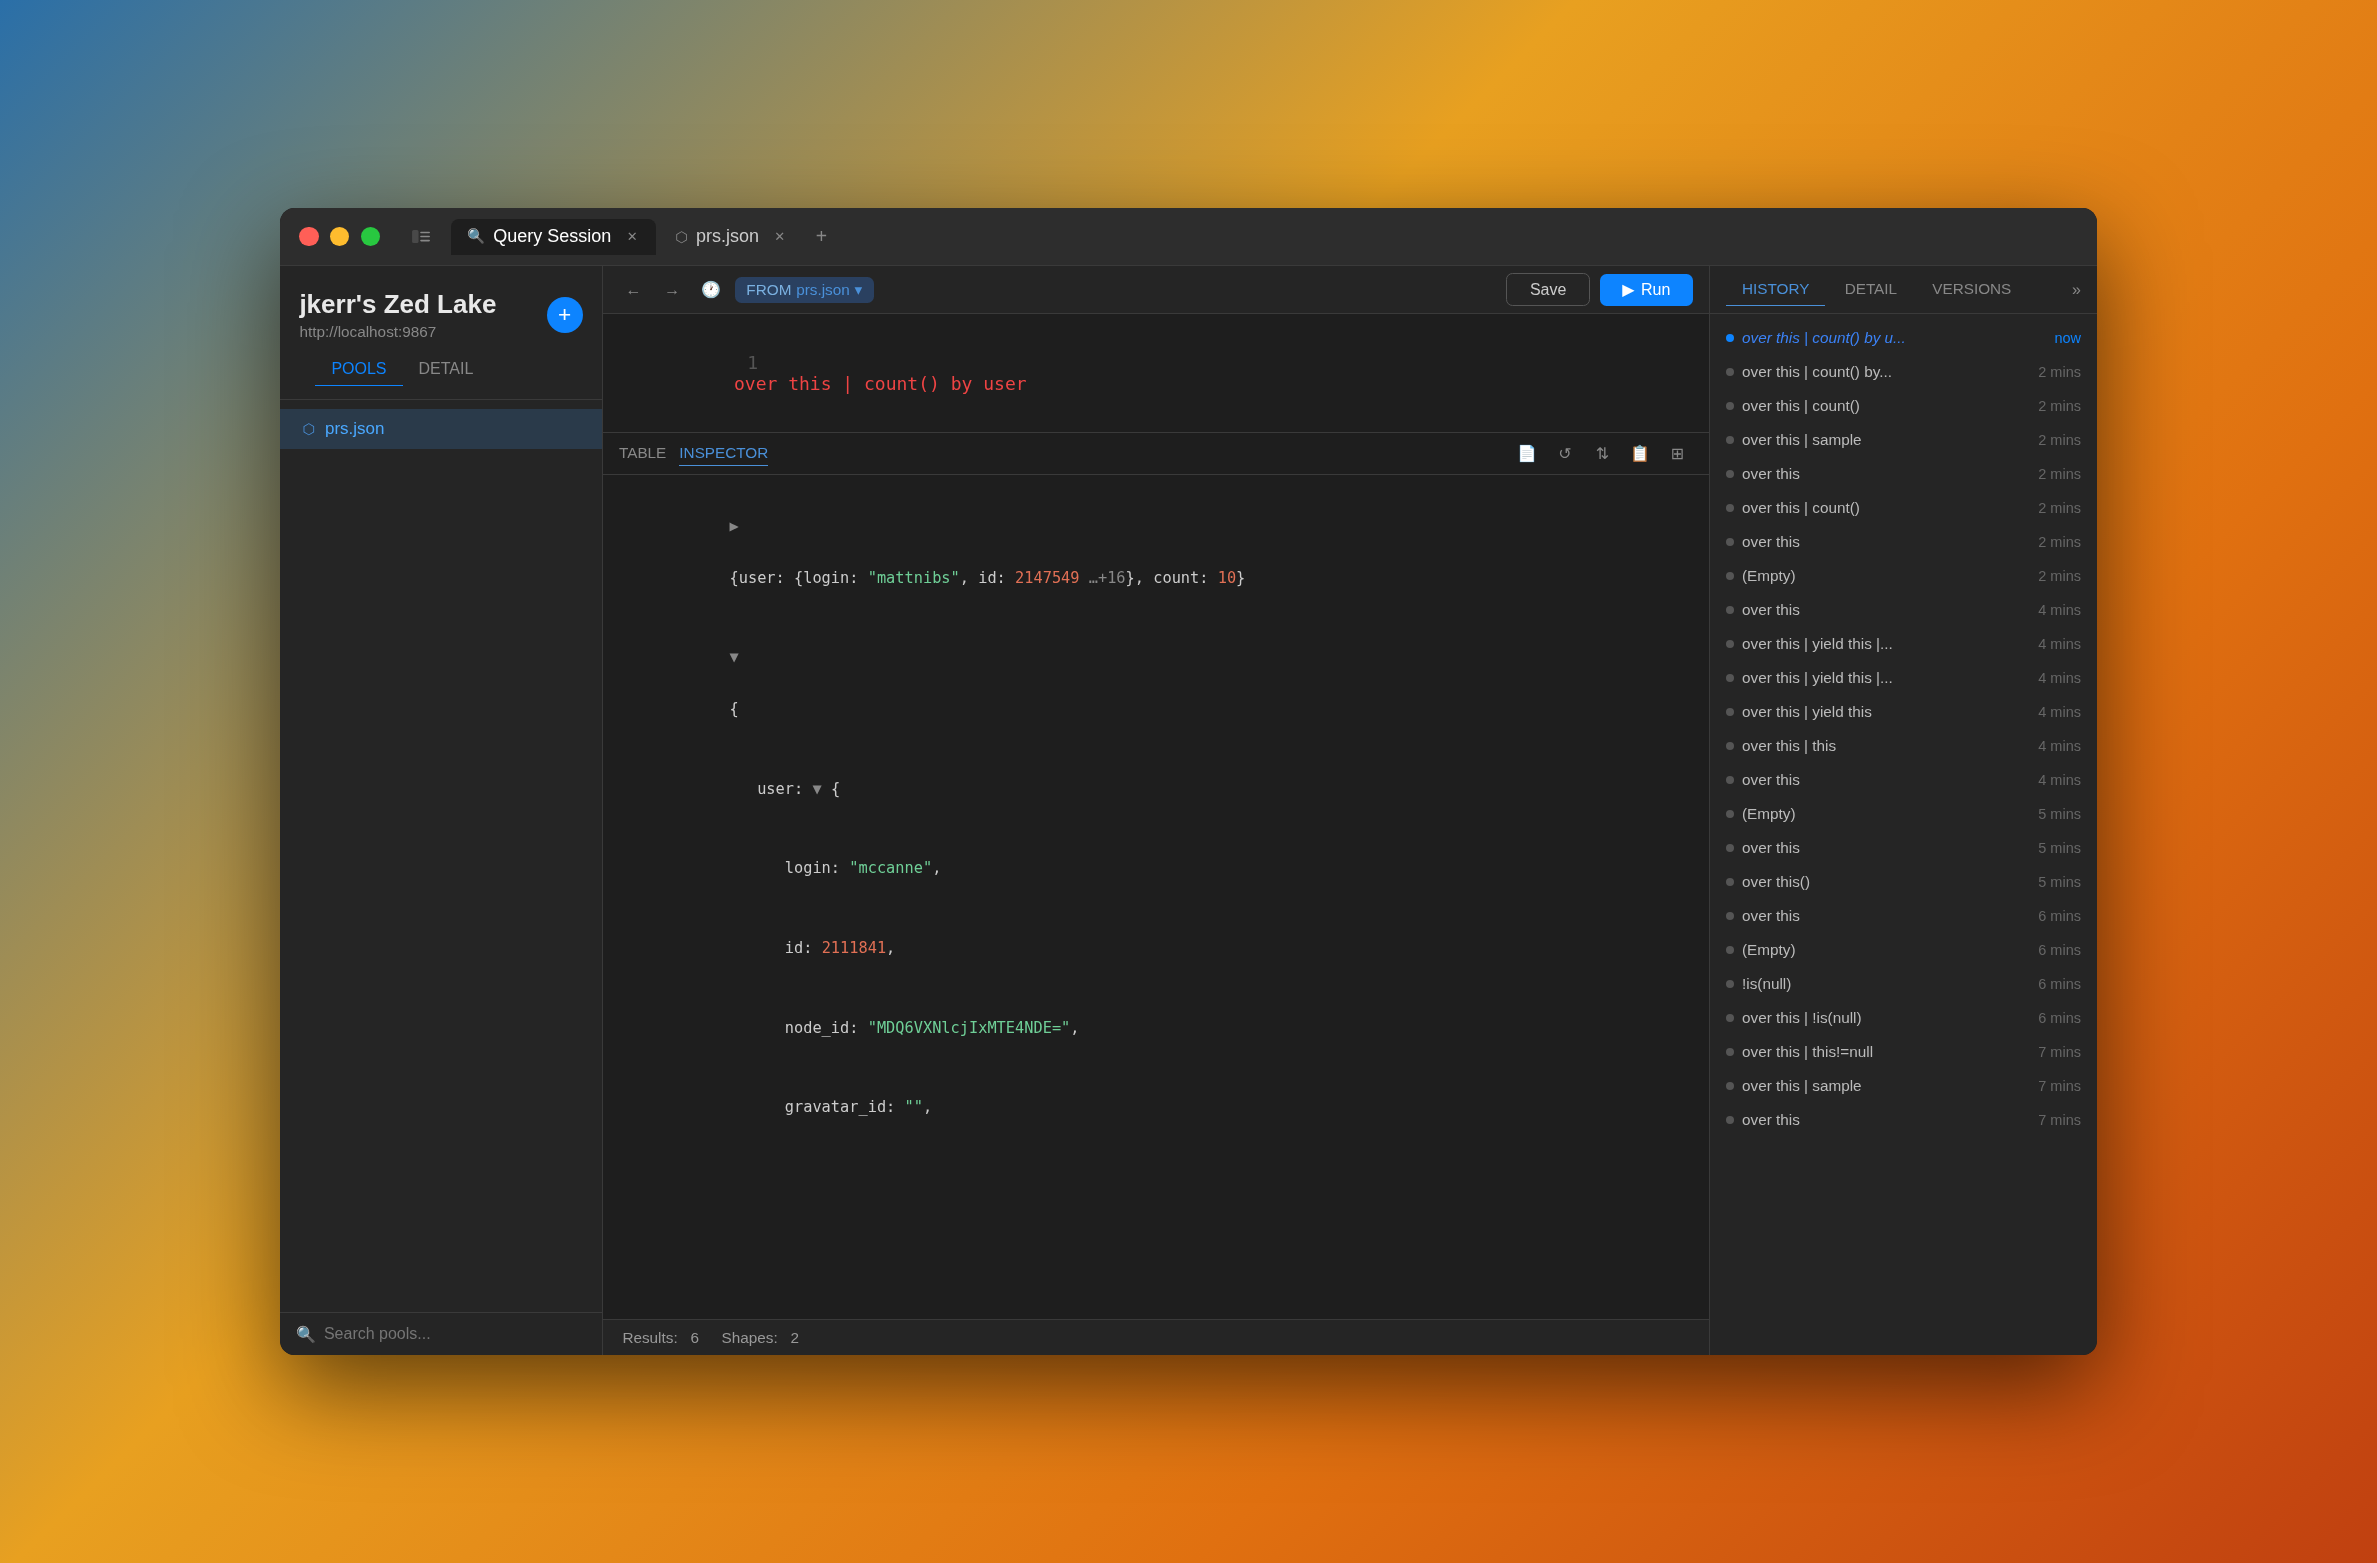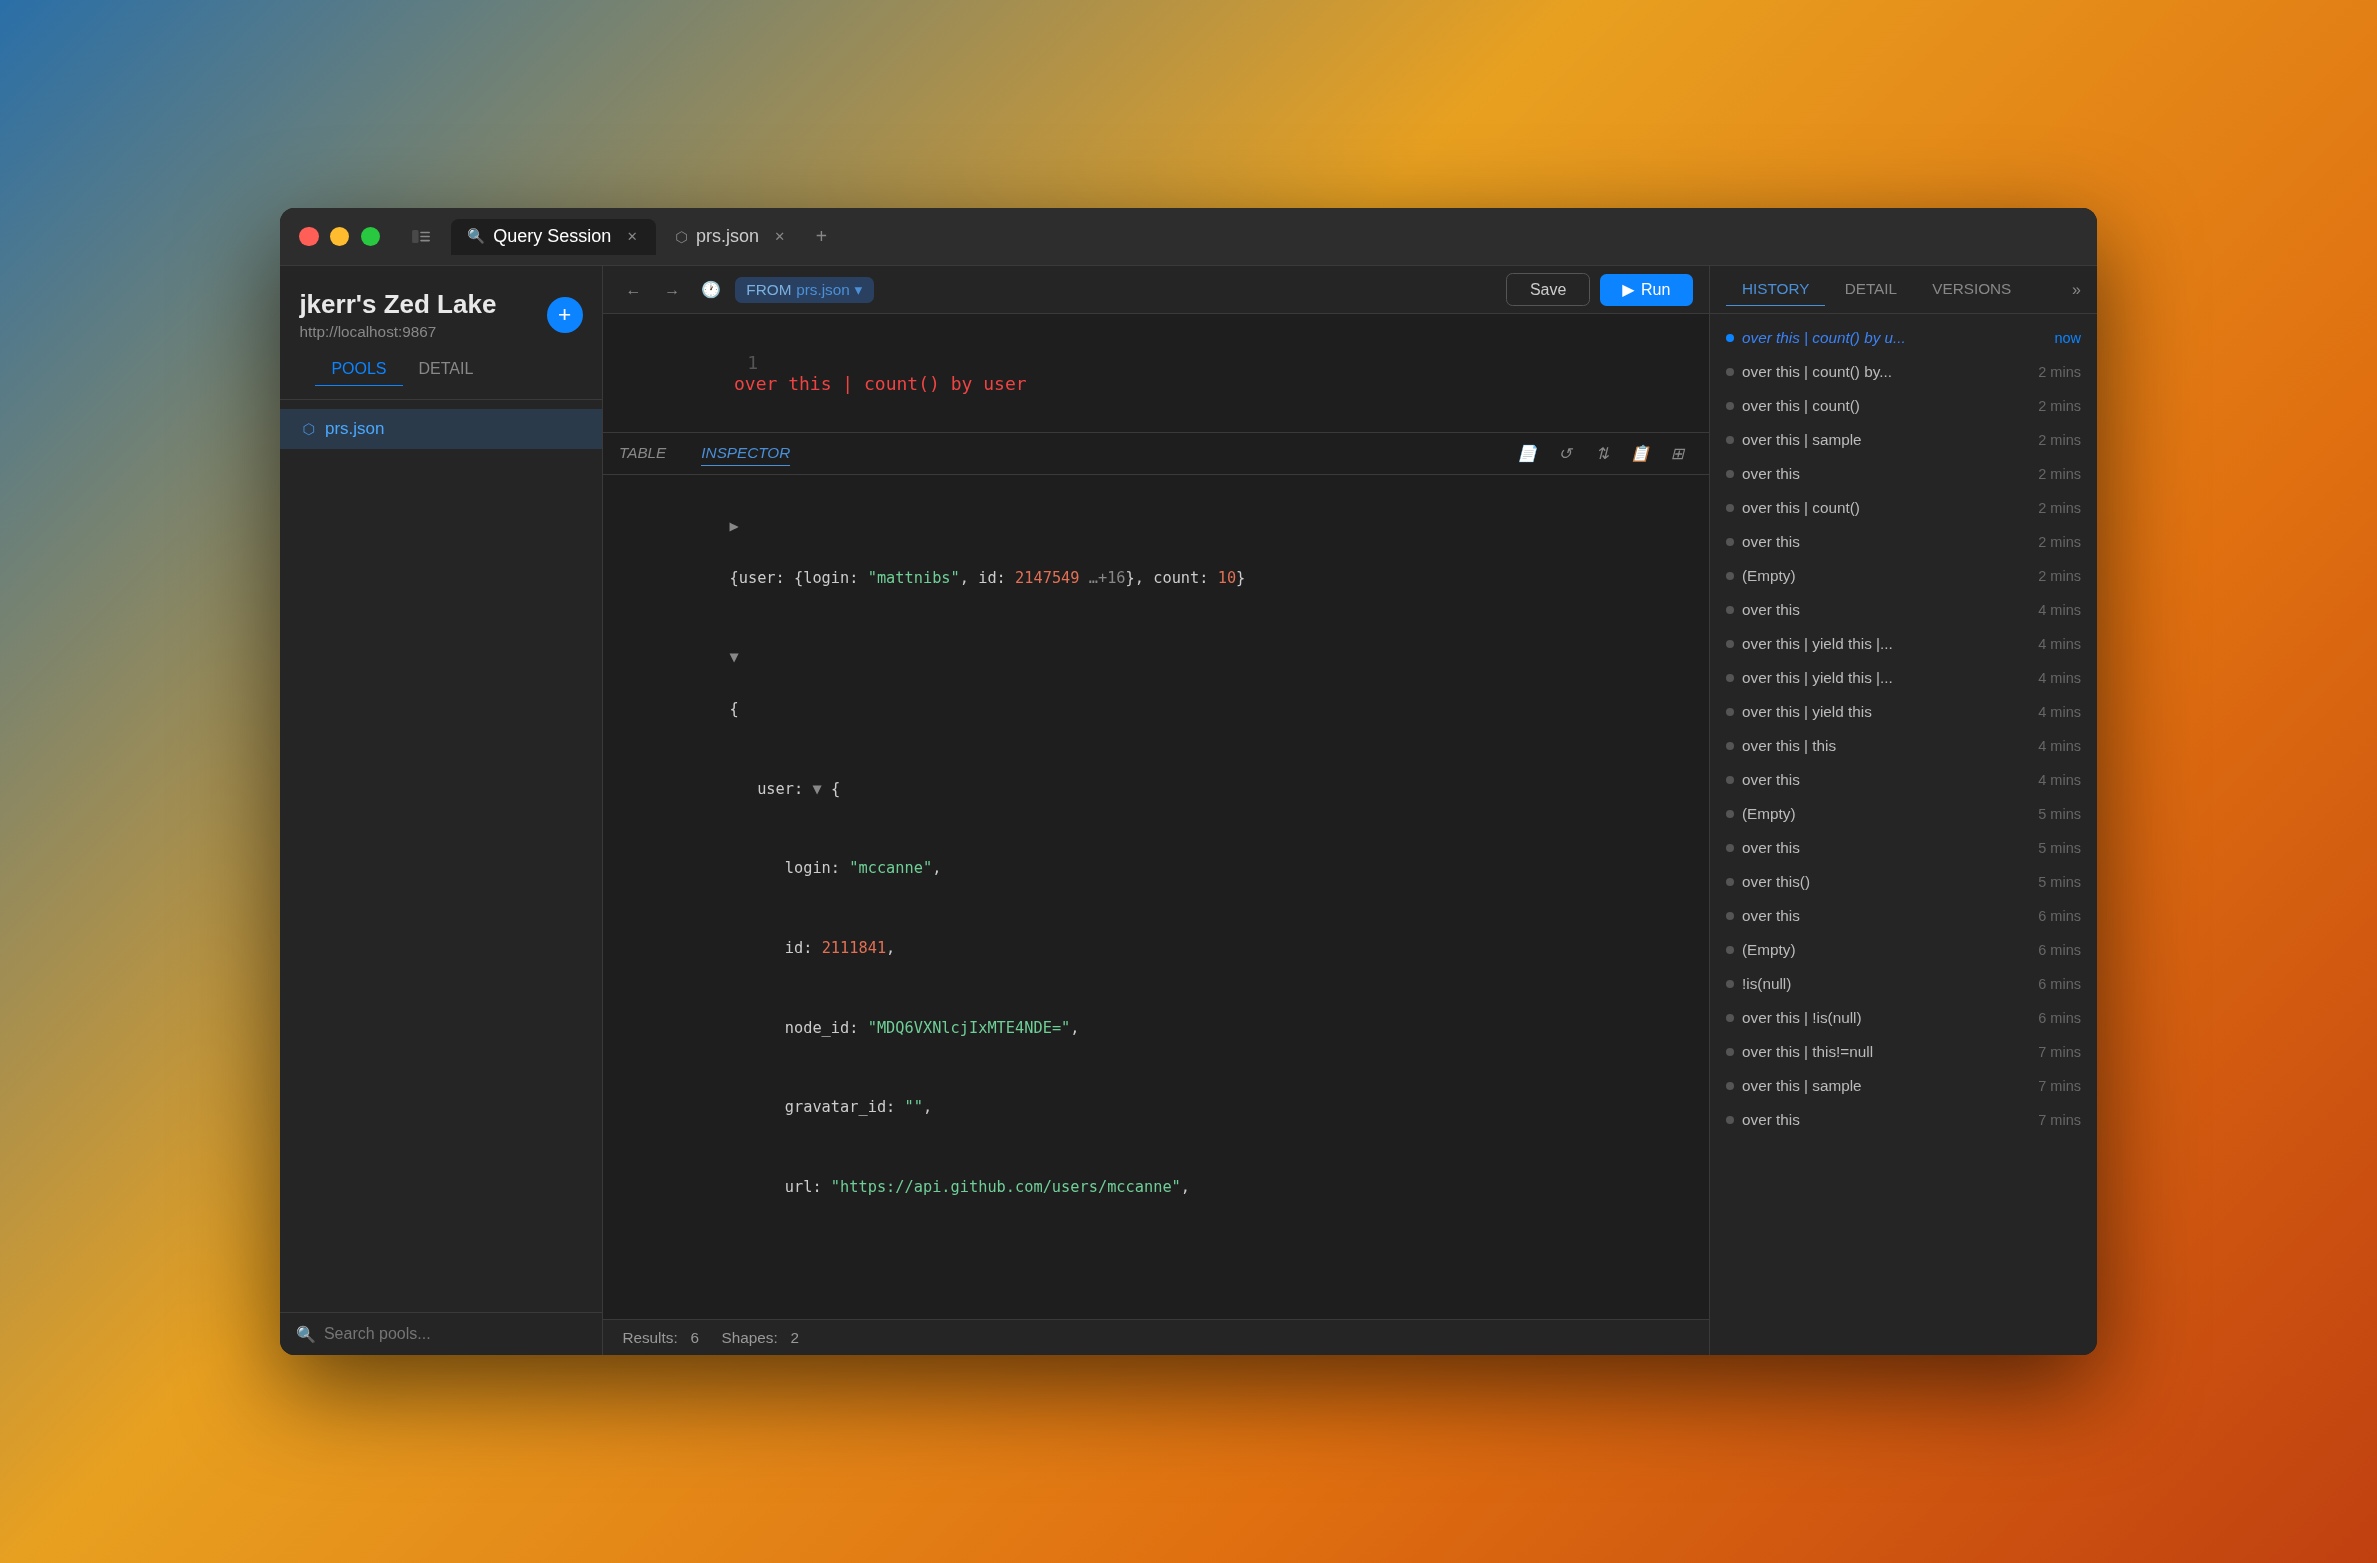--- a/index.html
+++ b/index.html
@@ -335,22 +335,21 @@
       flex-direction: column;
       overflow: hidden;
     }
 
     .results-tabs {
       display: flex;
       align-items: center;
       padding: 0 16px;
       height: 42px;
       border-bottom: 0.8px solid #3a3a3a;
-      gap: 35px;
-      font-style: italic;
+      gap: 13px;
     }
 
     .results-tab {
       font-size: 15.3px;
       color: #888;
       cursor: pointer;
       padding: 3.2px 0;
       border-bottom: 1.6px solid transparent;
     }
 
@@ -618,23 +617,20 @@
           <div class="tree-line">
             &nbsp;&nbsp;&nbsp;&nbsp;&nbsp;&nbsp;<span class="key">id:</span> <span class="number-val">2111841</span><span style="color:#ccc">,</span>
           </div>
           <div class="tree-line">
             &nbsp;&nbsp;&nbsp;&nbsp;&nbsp;&nbsp;<span class="key">node_id:</span> <span class="string-val">"MDQ6VXNlcjIxMTE4NDE="</span><span style="color:#ccc">,</span>
           </div>
           <div class="tree-line">
             &nbsp;&nbsp;&nbsp;&nbsp;&nbsp;&nbsp;<span class="key">gravatar_id:</span> <span class="string-val">""</span><span style="color:#ccc">,</span>
           </div>
           <div class="tree-line">
-            &nbsp;&nbsp;&nbsp;&nbsp;&nbsp;&nbsp;<span class="key">url:</span> <span class="string-val">"https://api.github.com/users/mccanne"</span><span style="color:#ccc">,</span>
-          </div>
-          <div class="tree-line">
             &nbsp;&nbsp;&nbsp;&nbsp;&nbsp;&nbsp; 
           </div>
 
         </div>
 
         <div class="status-bar">
           <span>
             <span>Results:</span>
             &nbsp;
             <span>6</span>

